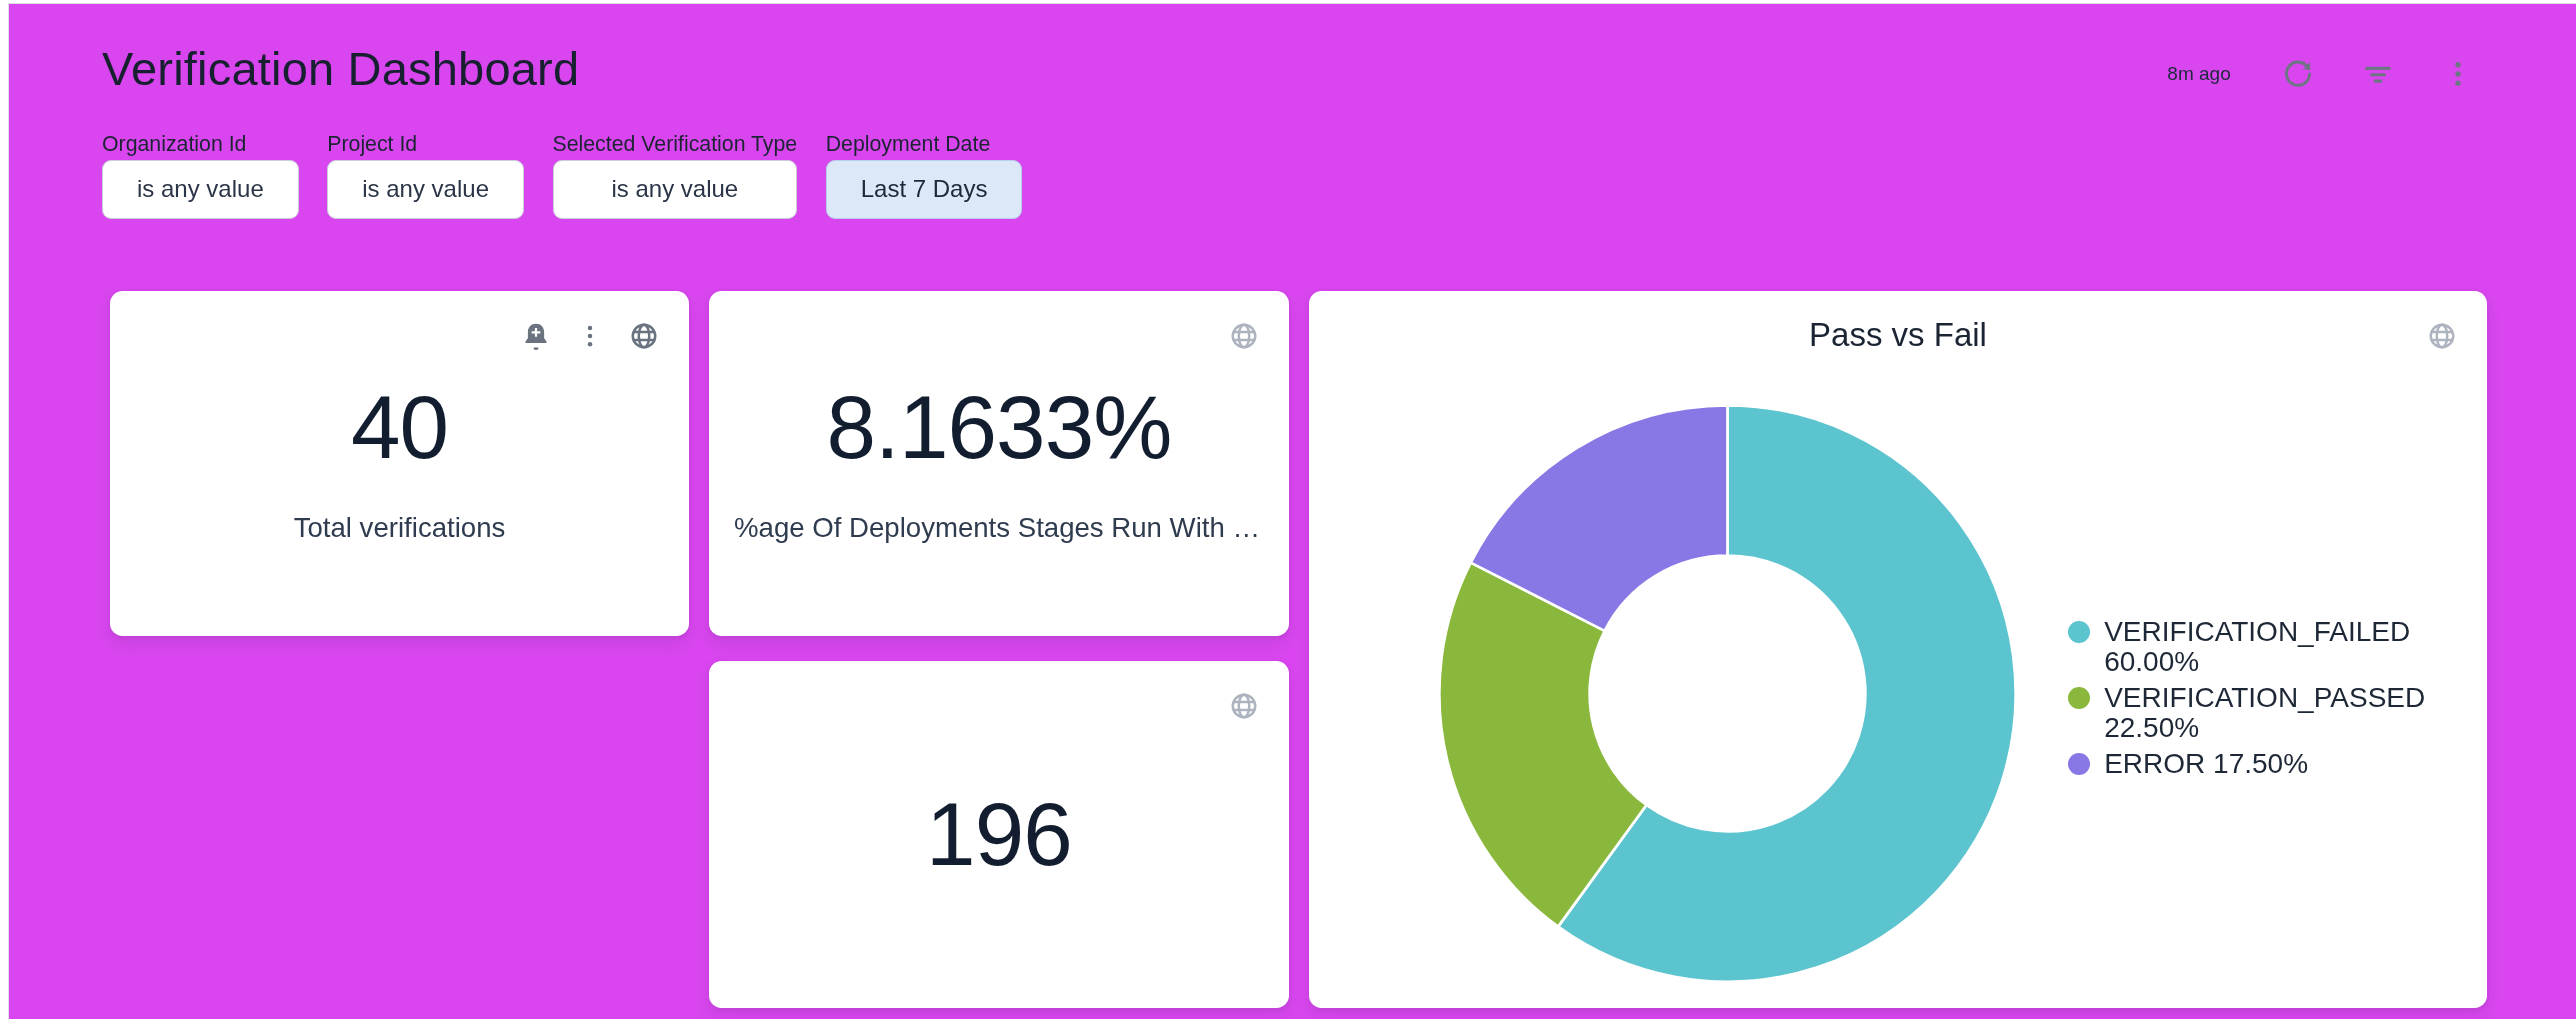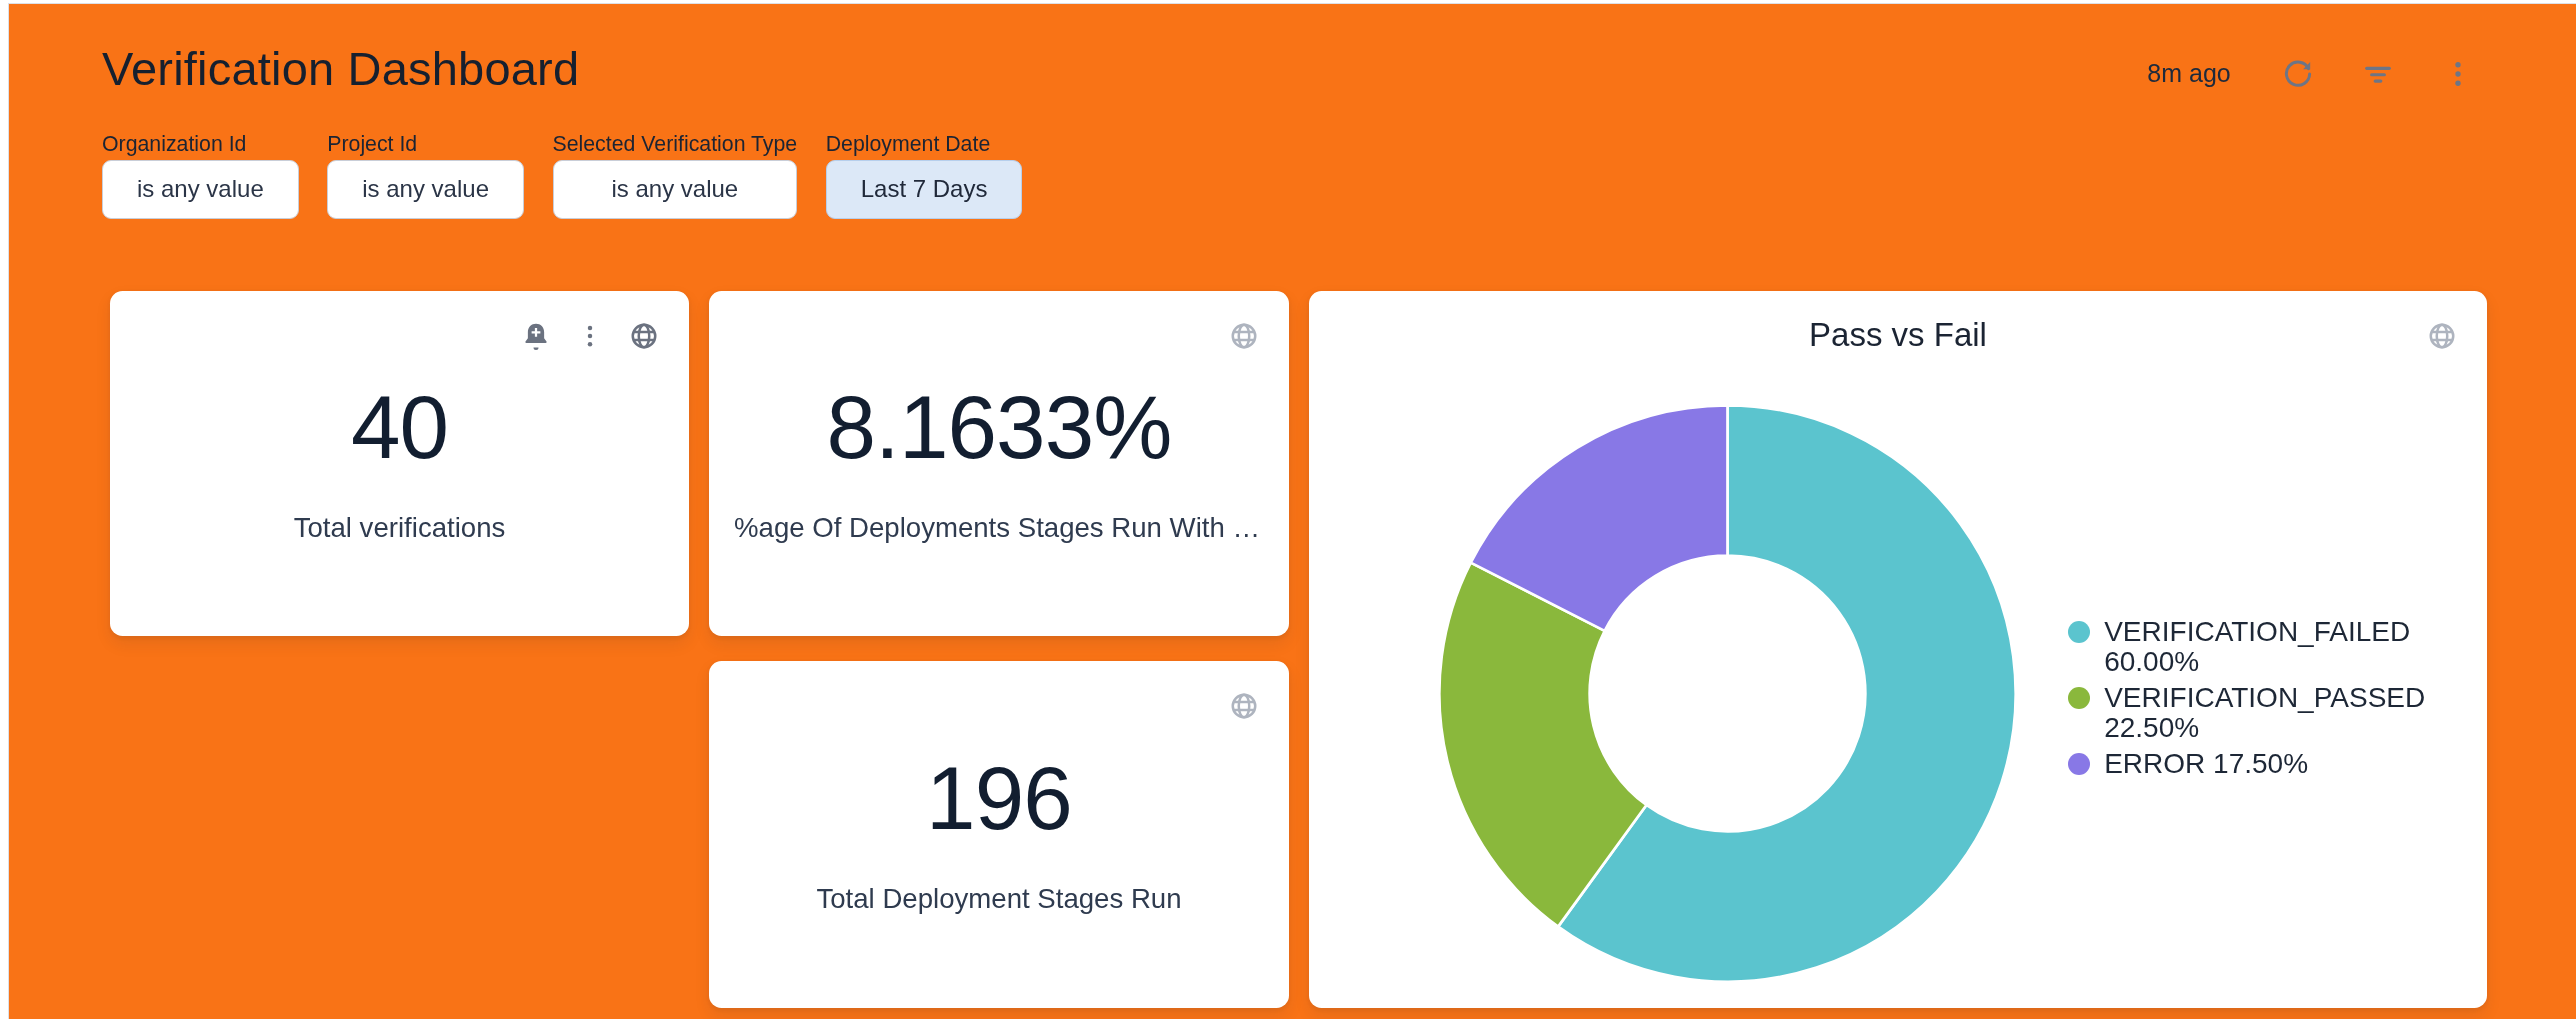--- a/index.html
+++ b/index.html
@@ -5,35 +5,35 @@
   * { margin:0; padding:0; box-sizing:border-box; }
   html,body { width:2576px; height:1019px; overflow:hidden; }
   body {
     font-family:"Liberation Sans", sans-serif;
     background:#ffffff;
     position:relative;
     color:#1c2637;
   }
   .frame {
     position:absolute; left:8px; top:2.7px; right:0; bottom:0;
-    background:#f97316;
+    background:#d946ef;
     border-left:0.9px solid #dde0e6;
     border-top:0.9px solid #dde0e6;
   }
   
   .page-title {
     position:absolute; left:93px; top:37px;
     font-size:47px; font-weight:400; color:#16202f;
     letter-spacing:0.2px;
   }
   .header-actions {
     position:absolute; top:52px; right:100px;
     display:flex; align-items:center; gap:44px;
   }
-  .last-refresh { font-size:25px; color:#1e2a3c; margin-right:5.3px; }
+  .last-refresh { font-size:19px; color:#1e2a3c; margin-right:5.3px; }
   .icon-btn {
     width:36px; height:36px; border:none; background:transparent;
     display:flex; align-items:center; justify-content:center;
     cursor:pointer; padding:0;
   }
   .icon-btn svg { display:block; }
   
   .filters {
     position:absolute; left:93px; top:128px;
     display:flex; gap:28.5px;
@@ -226,21 +226,20 @@
             <circle cx="12" cy="12" r="9"></circle>
             <ellipse cx="12" cy="12" rx="4.2" ry="9"></ellipse>
             <line x1="3.6" y1="8.8" x2="20.4" y2="8.8"></line>
             <line x1="3.6" y1="15.2" x2="20.4" y2="15.2"></line>
           </svg>
         </span>
       </button>
     </div>
     <div class="stat-body">
       <div class="stat-value">196</div>
-      <div class="stat-label">Total Deployment Stages Run</div>
     </div>
   </div>
 
   <div class="card card-chart">
     <div class="chart-title">Pass vs Fail</div>
     <div class="card-icons">
       <button class="icon-btn">
         <span>
           <svg width="30" height="30" viewBox="0 0 24 24" fill="none" stroke="#aeb4bf" stroke-width="2">
             <circle cx="12" cy="12" r="9"></circle>

